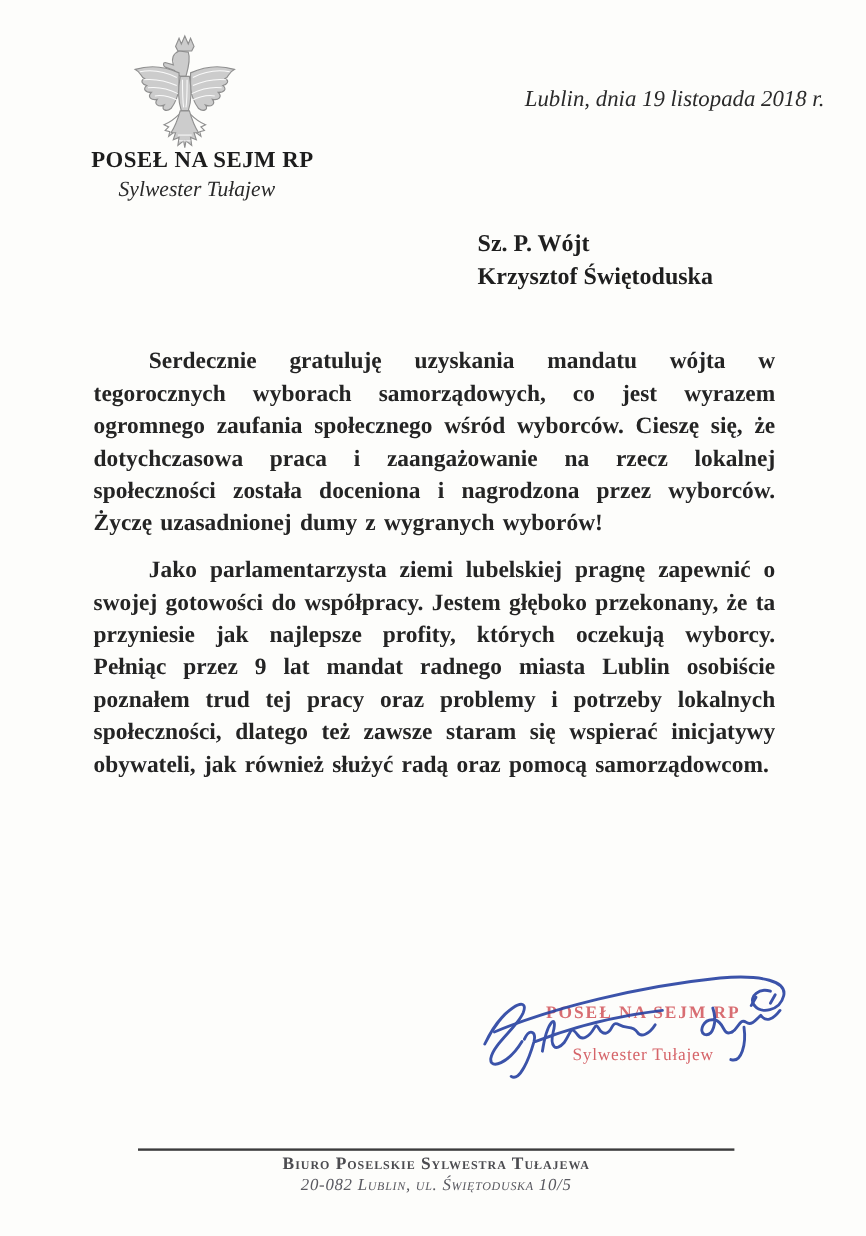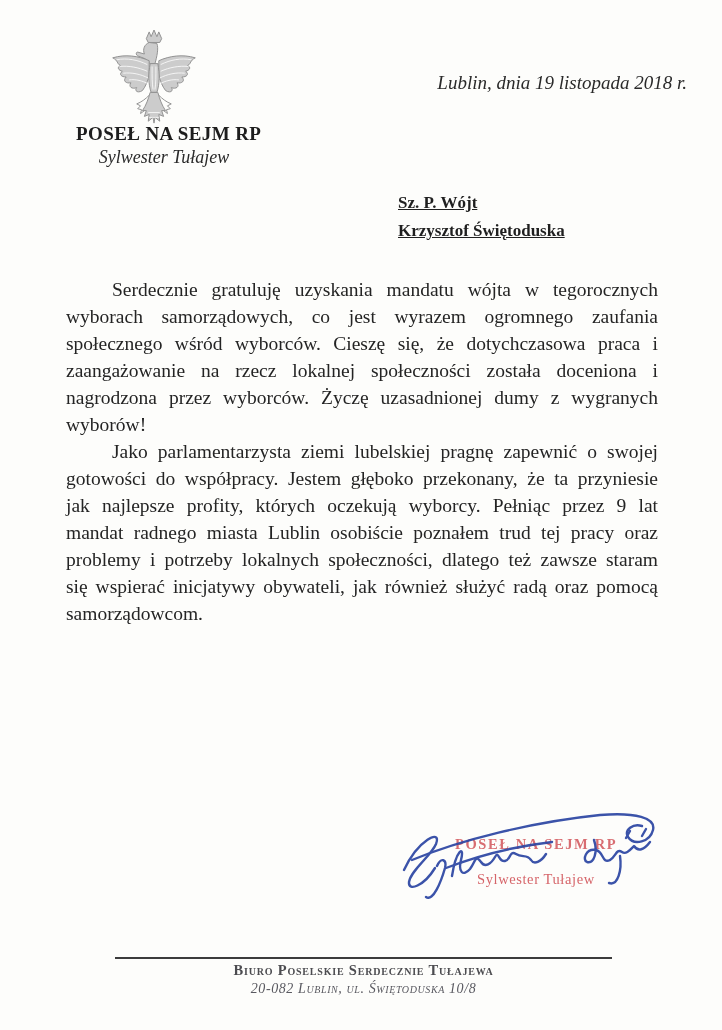--- a/index.html
+++ b/index.html
@@ -23,28 +23,28 @@
     position:absolute;left:76px;top:147px;width:176px;
     font-size:18px;font-style:italic;text-align:center;
     white-space:nowrap;color:#2a2a2a;
   }
   .dateline{
     position:absolute;right:35px;top:72px;
     font-size:19px;font-style:italic;color:#2a2a2a;white-space:nowrap;
   }
   
   .addressee{position:absolute;left:398px;top:189px;line-height:28px;}
-  .addressee div{font-size:17px;font-weight:bold;color:#1f1f1f;white-space:nowrap;text-decoration:underline;}
+  .addressee div{font-size:20px;font-weight:bold;color:#1f1f1f;white-space:nowrap;}
   
   .letter-body{
     position:absolute;left:66px;top:276px;width:592px;
     font-size:19.5px;line-height:27px;text-align:justify;
     color:#242424;
   }
-  .letter-body p{margin:0;text-indent:46px;word-spacing:2px;}
+  .letter-body p{margin:12px;text-indent:46px;word-spacing:2px;font-weight:bold;}
   
   .stamp-line1{
     position:absolute;left:455px;top:836px;
     font-size:14.5px;font-weight:bold;letter-spacing:1.6px;
     white-space:nowrap;opacity:.8;
   }
   .stamp-line2{
     position:absolute;left:477px;top:871px;
     font-size:14.5px;letter-spacing:.6px;white-space:nowrap;opacity:.85;
   }
@@ -141,17 +141,17 @@
         <path d="M230,54 C232,68 228,84 219,81"></path>
 
         <path d="M236,36 l4,-7"></path>
         <path d="M252,34 l4,-7"></path>
       </g>
     </svg>
   </div>
 
   <div>
     <div class="footer-rule"></div>
-    <div class="footer-line1">Biuro Poselskie Serdecznie Tułajewa</div>
-    <div class="footer-line2">20-082 Lublin, ul. Świętoduska 10/8</div>
+    <div class="footer-line1">Biuro Poselskie Sylwestra Tułajewa</div>
+    <div class="footer-line2">20-082 Lublin, ul. Świętoduska 10/5</div>
   </div>
 
 </div>
 
 </body></html>

